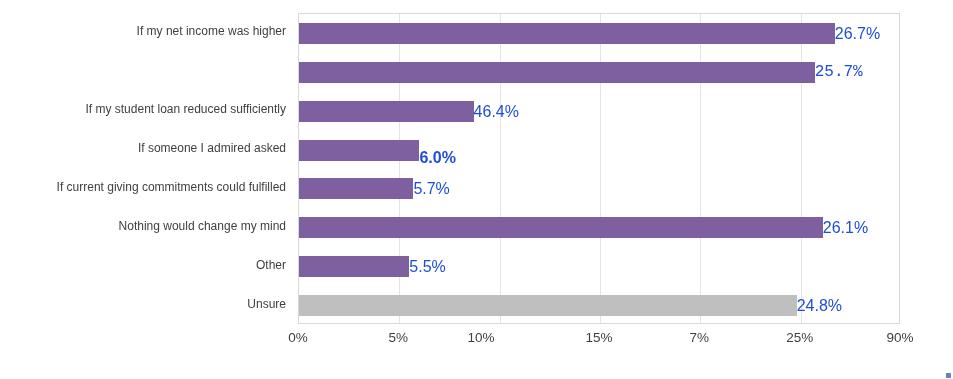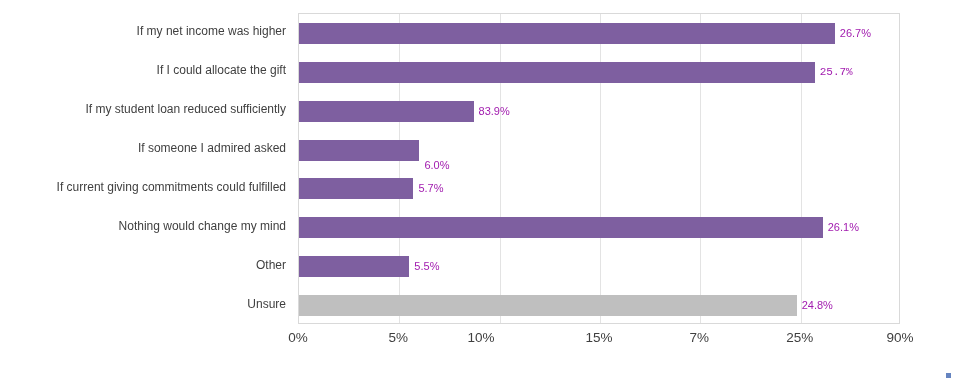--- a/index.html
+++ b/index.html
@@ -64,24 +64,23 @@
     height: 21px;
     background: #7e5fa0;
   }
   .bar.gray {
     background: #bfbfbf;
   }
   .bar-value {
     position: absolute;
     height: 21px;
     line-height: 21px;
-    font-size: 11px;
-    color: #a21caf;
+    font-size: 16px;
+    color: #1d4ed8;
     white-space: nowrap;
-    padding-left: 5px;
   }
 
   
   .x-axis {
     position: absolute;
     left: 298px;
     top: 330px;
     width: 602px;
     height: 24px;
   }
@@ -104,21 +103,20 @@
     opacity: 0.85;
   }
 </style>
 </head>
 <body>
 
 <div id="chart-root">
 
   <div class="cat-labels">
       <div class="cat-label" style="top: 12.4375px;">If my net income was higher</div>
-      <div class="cat-label" style="top: 51.3125px;">If I could allocate the gift</div>
       <div class="cat-label" style="top: 90.1875px;">If my student loan reduced sufficiently</div>
       <div class="cat-label" style="top: 129.062px;">If someone I admired asked</div>
       <div class="cat-label" style="top: 167.938px;">If current giving commitments could fulfilled</div>
       <div class="cat-label" style="top: 245.688px;">Other</div>
       <div class="cat-label" style="top: 206.812px;">Nothing would change my mind</div>
       <div class="cat-label" style="top: 284.562px;">Unsure</div>
     </div>
 
   <div class="plot">
     <div>
@@ -127,23 +125,23 @@
         <div class="gridline" style="left: 301px;"></div>
         <div class="gridline" style="left: 401.333px;"></div>
         <div class="gridline" style="left: 501.667px;"></div>
       </div>
     <div>
         <div class="bar" style="top: 8.9375px; width: 535.78px; background: rgb(126, 95, 160);"></div>
         <div class="bar-value" style="top: 8.9375px; left: 535.78px;">26.7%</div>
         <div class="bar" style="top: 47.8125px; width: 515.713px; background: rgb(126, 95, 160);"></div>
         <div class="bar-value" style="top: 47.8125px; left: 515.713px; font-family: Liberation Mono, monospace;">25.7%</div>
         <div class="bar" style="top: 86.6875px; width: 174.58px; background: rgb(126, 95, 160);"></div>
-        <div class="bar-value" style="top: 86.6875px; left: 174.58px;">83.9%</div>
+        <div class="bar-value" style="top: 86.6875px; left: 174.58px;">46.4%</div>
         <div class="bar" style="top: 125.562px; width: 120.4px; background: rgb(126, 95, 160);"></div>
-        <div class="bar-value" style="top: 141px; left: 120.4px;">6.0%</div>
+        <div class="bar-value" style="top: 133px; left: 120.4px; font-weight: bold;">6.0%</div>
         <div class="bar" style="top: 164.438px; width: 114.38px; background: rgb(126, 95, 160);"></div>
         <div class="bar-value" style="top: 164.438px; left: 114.38px;">5.7%</div>
         <div class="bar" style="top: 203.312px; width: 523.74px; background: rgb(126, 95, 160);"></div>
         <div class="bar-value" style="top: 203.312px; left: 523.74px;">26.1%</div>
         <div class="bar" style="top: 242.188px; width: 110.367px; background: rgb(126, 95, 160);"></div>
         <div class="bar-value" style="top: 242.188px; left: 110.367px;">5.5%</div>
         <div class="bar gray" style="top: 281.062px; width: 497.653px; background: rgb(191, 191, 191);"></div>
         <div class="bar-value" style="top: 281.062px; left: 497.653px;">24.8%</div>
       </div>
   </div>

